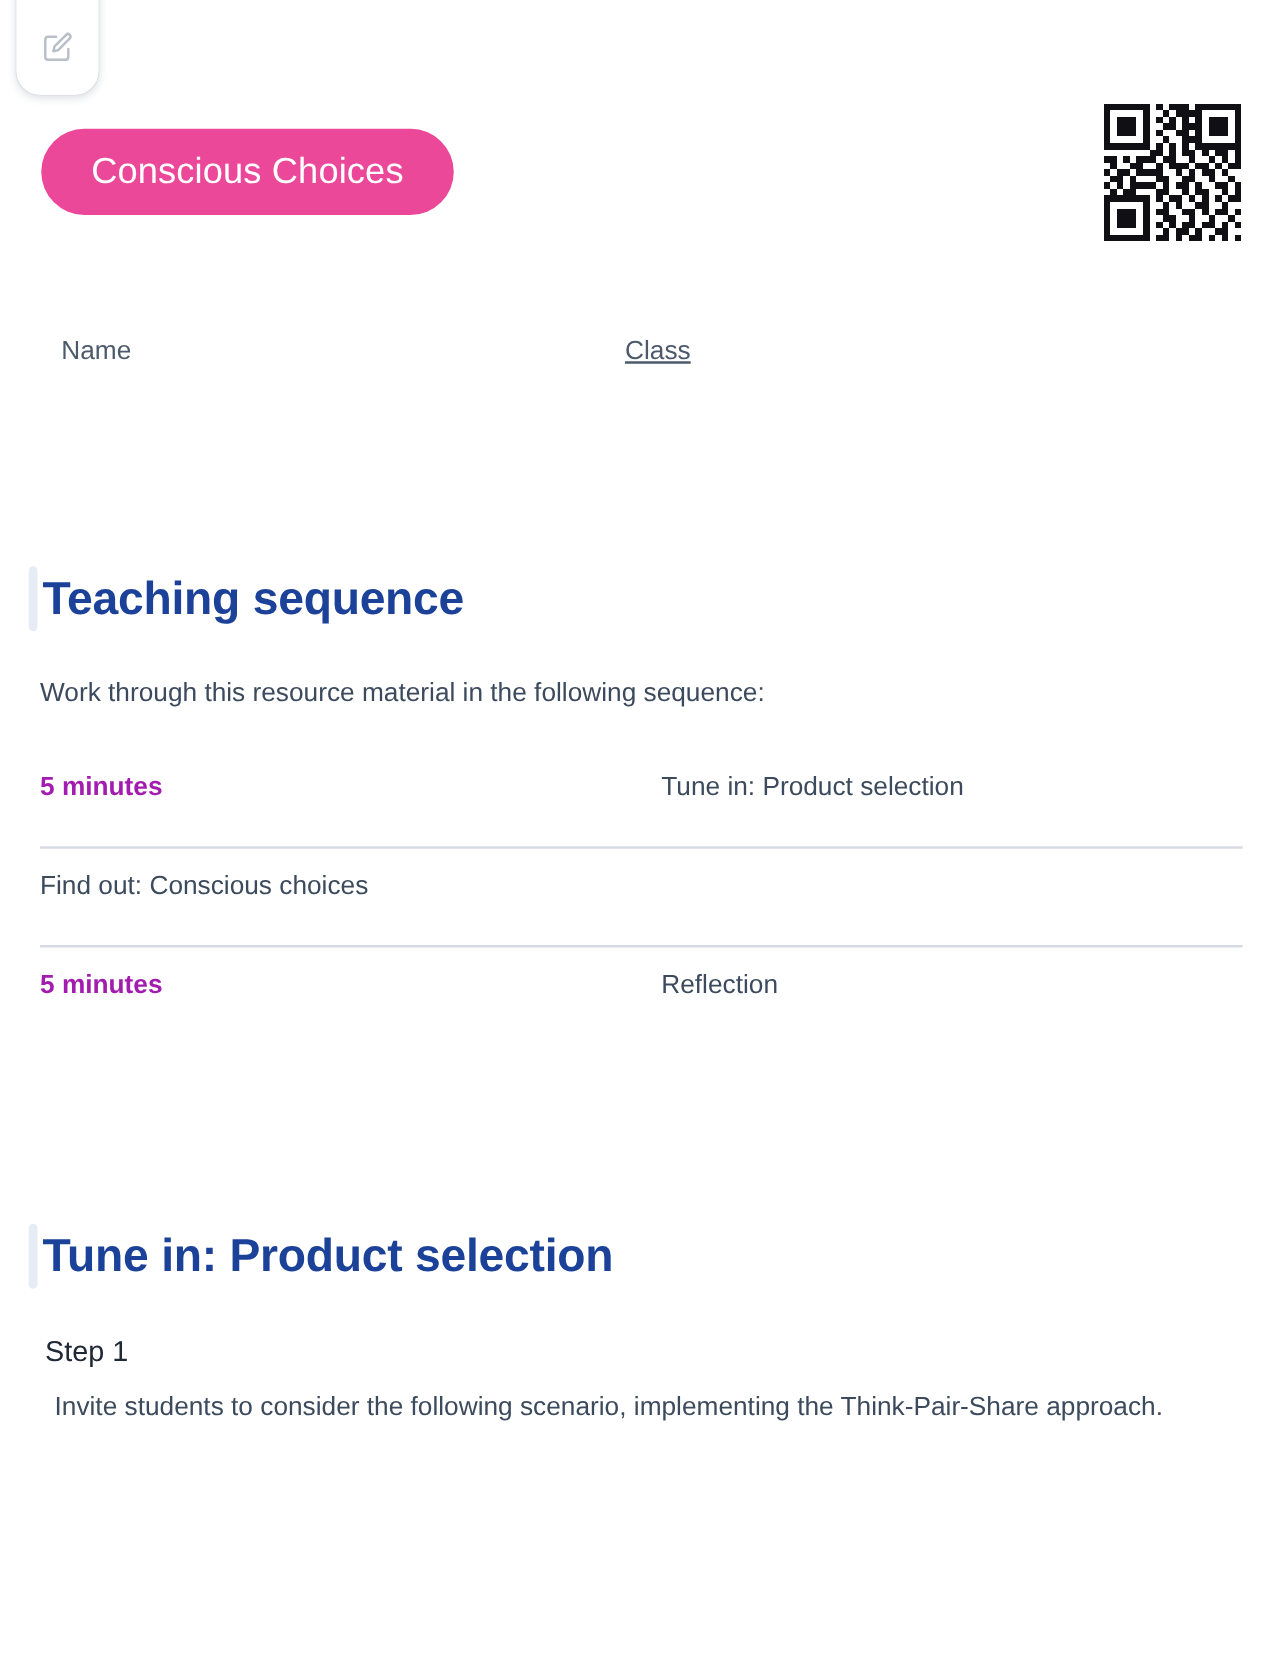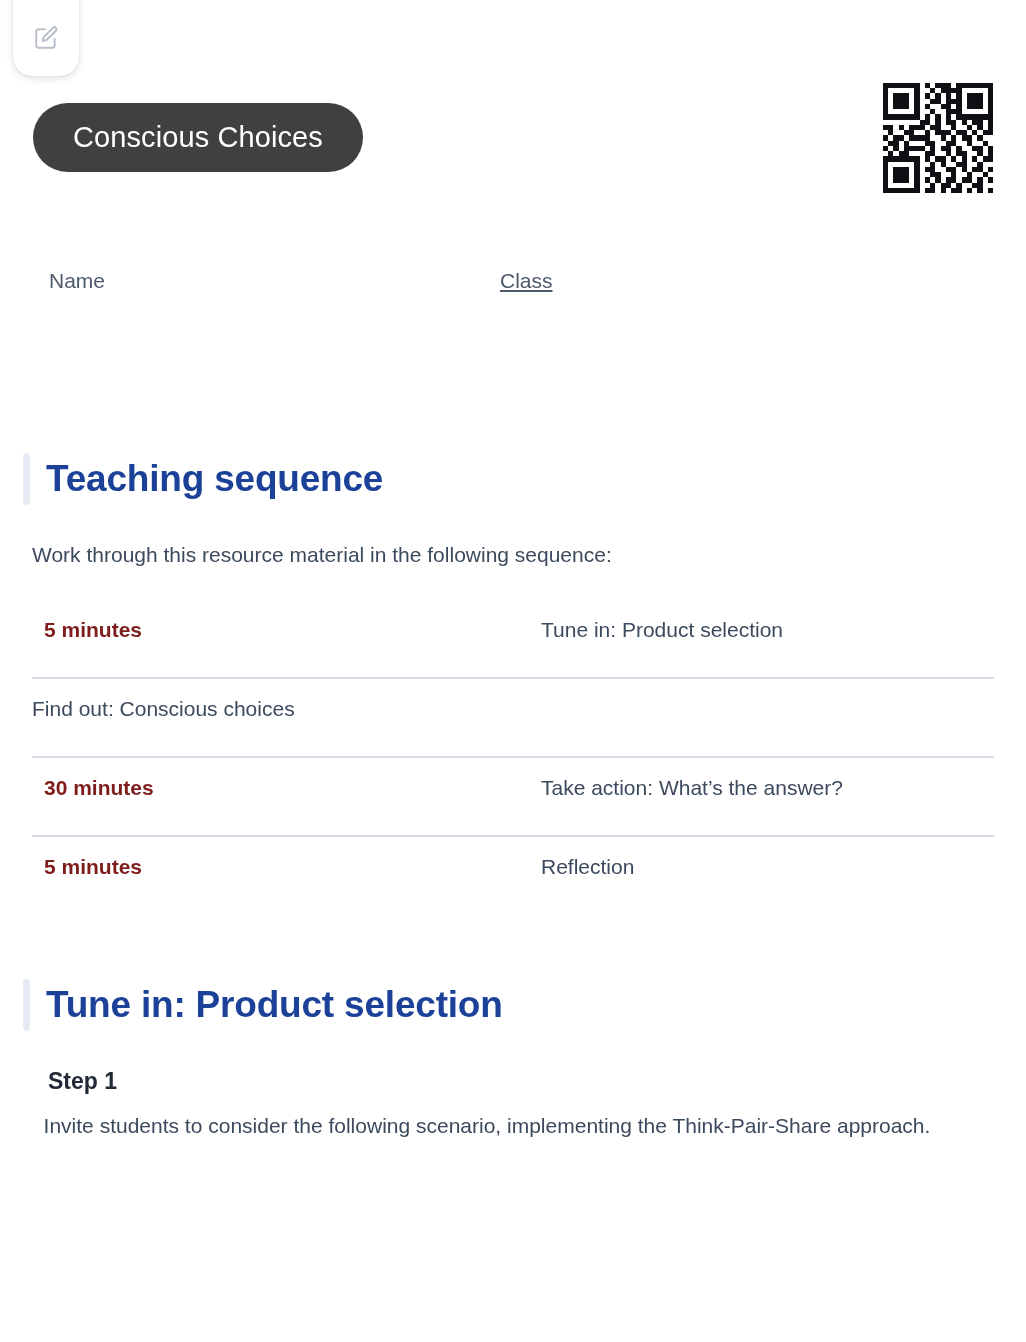--- a/index.html
+++ b/index.html
@@ -43,21 +43,21 @@
   .edit-card svg { display: block; width: 26px; height: 26px; }
 
   
   .title-pill {
     position: absolute;
     left: 33px;
     top: 103px;
     height: 69px;
     padding: 0 40px;
     border-radius: 999px;
-    background: #404040;
+    background: #ec4899;
     color: #ffffff;
     display: flex;
     align-items: center;
     justify-content: flex-end;
     font-size: 29px;
     letter-spacing: 0.1px;
     white-space: nowrap;
   }
 
   
@@ -82,21 +82,21 @@
   }
   .meta-row .meta-name { position: absolute; left: 0; top: 0; margin-left: 17px; }
   .meta-row .meta-class { position: absolute; left: 468px; top: 0; text-decoration: underline; }
 
   
   .section-heading {
     position: absolute;
     left: 11px;
     display: flex;
     align-items: center;
-    gap: 16px;
+    gap: 4px;
     padding-left: 12px;
   }
   .section-heading .accent-bar {
     width: 7px;
     height: 52px;
     border-radius: 999px;
     background: #e7ecf4;
     flex: none;
   }
   .section-heading .heading-text {
@@ -137,46 +137,45 @@
     position: absolute;
     left: 0;
     top: 0;
     width: 100%;
     height: 2px;
     background: #d6dbe3;
   }
   .seq-duration {
     width: 497px;
     flex: none;
-    color: #7f1d1d;
+    color: #a21caf;
     font-weight: bold;
     font-size: 21px;
     padding-top: 20px;
     box-sizing: border-box;
-    margin-left: 12px;
   }
   .seq-activity {
     color: #3c4a5d;
     font-size: 21px;
     padding-top: 20px;
     box-sizing: border-box;
   }
 
   
   .step-block {
     position: absolute;
     left: 32px;
     top: 1068px;
     width: 920px;
   }
   .step-title {
     color: #212936;
     font-size: 23px;
-    font-weight: bold;
-    margin: 0 0 15px 16px;
+    font-weight: normal;
+    margin: 0 0 15px 4px;
   }
   .step-body {
     color: #3c4a5d;
     font-size: 21px;
     line-height: 1.55;
     margin: 0;
     max-width: 910px;
     text-align: center;
   }
 </style>
@@ -365,24 +364,20 @@
 
 <div class="sequence-table">
   <div class="seq-row">
     <div class="seq-duration">5 minutes</div>
     <div class="seq-activity">Tune in: Product selection</div>
   </div>
   <div class="seq-row">
     <div class="seq-activity">Find out: Conscious choices</div>
   </div>
   <div class="seq-row">
-    <div class="seq-duration">30 minutes</div>
-    <div class="seq-activity">Take action: What’s the answer?</div>
-  </div>
-  <div class="seq-row">
     <div class="seq-duration">5 minutes</div>
     <div class="seq-activity">Reflection</div>
   </div>
 </div>
 
 <div class="section-heading" id="heading-tune-in">
   <span class="accent-bar"></span>
   <span class="heading-text">Tune in: Product selection</span>
 </div>
 

